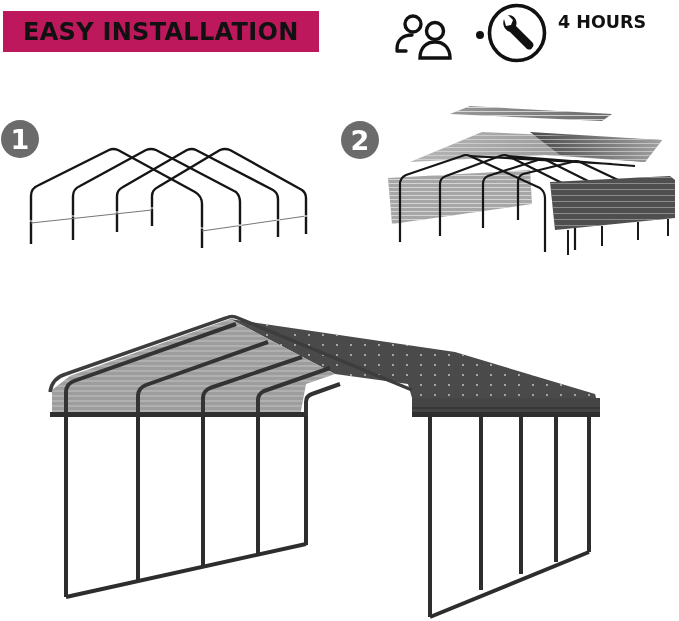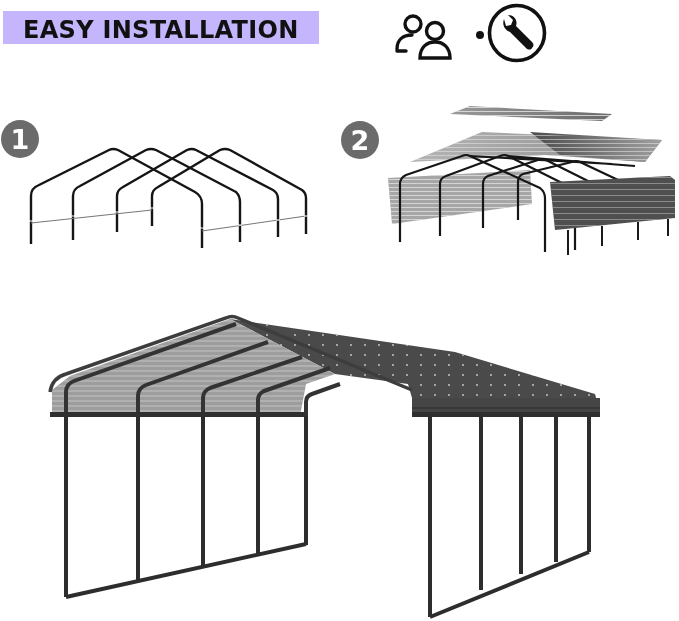--- a/index.html
+++ b/index.html
@@ -1,19 +1,19 @@
 <!DOCTYPE html>
 <html><head>
 <meta charset="utf-8">
 <style>
   html, body { margin:0; padding:0; background:#ffffff; }
   body { width:679px; height:621px; position:relative; overflow:hidden; font-family:"DejaVu Sans", sans-serif; }
   .title-banner {
-    position:absolute; left:3px; top:11px; width:316px; height:33px;
-    background:#c4b5fd; display:flex; align-items:flex-end;
+    position:absolute; left:3px; top:11px; width:316px; height:41px;
+    background:#be185d; display:flex; align-items:center;
   }
   .title-text {
     margin-left:20px; font-family:"DejaVu Sans", sans-serif; font-weight:bold;
     font-size:24px; color:#111; letter-spacing:0.3px;
   }
   .info {
     position:absolute; left:390px; top:2px; width:289px; height:62px;
   }
   .info-text {
     position:absolute; left:168px; top:10px; font-family:"DejaVu Sans", sans-serif;
@@ -44,20 +44,21 @@
     </g>
   </svg>
   <svg width="10" height="10" viewBox="0 0 10 10" style="left:85px;top:28px;">
     <circle cx="5" cy="5" r="4" fill="#111"></circle>
   </svg>
   <svg width="62" height="62" viewBox="0 0 62 62" style="left:96px;top:0px;">
     <circle cx="31" cy="31" r="27.5" fill="none" stroke="#111" stroke-width="3.6"></circle>
     <path d="M18 17 C16 22 18 28 24 30 L40 46 C42 48 45 48 46 46 C48 44 48 42 46 40 L30 24 C32 18 28 13 22 13 L27 18 L25 23 L20 24 Z" fill="#111"></path>
   </svg>
   <div class="info-text">
+    <div>4 HOURS</div>
   </div>
 </div>
 
 <div class="step-badge" style="left:1px;top:120px;">
   <span>1</span>
 </div>
 
 <svg width="300" height="120" viewBox="0 0 300 120" style="left:25px;top:140px;">
   <g fill="none" stroke="#151515" stroke-width="2.4" stroke-linejoin="round">
     <path d="M6 104 L6 56 Q6 48 14 45 L84 10 Q88 8 93 10 L170 52 Q177 56 177 64 L177 108"></path>

